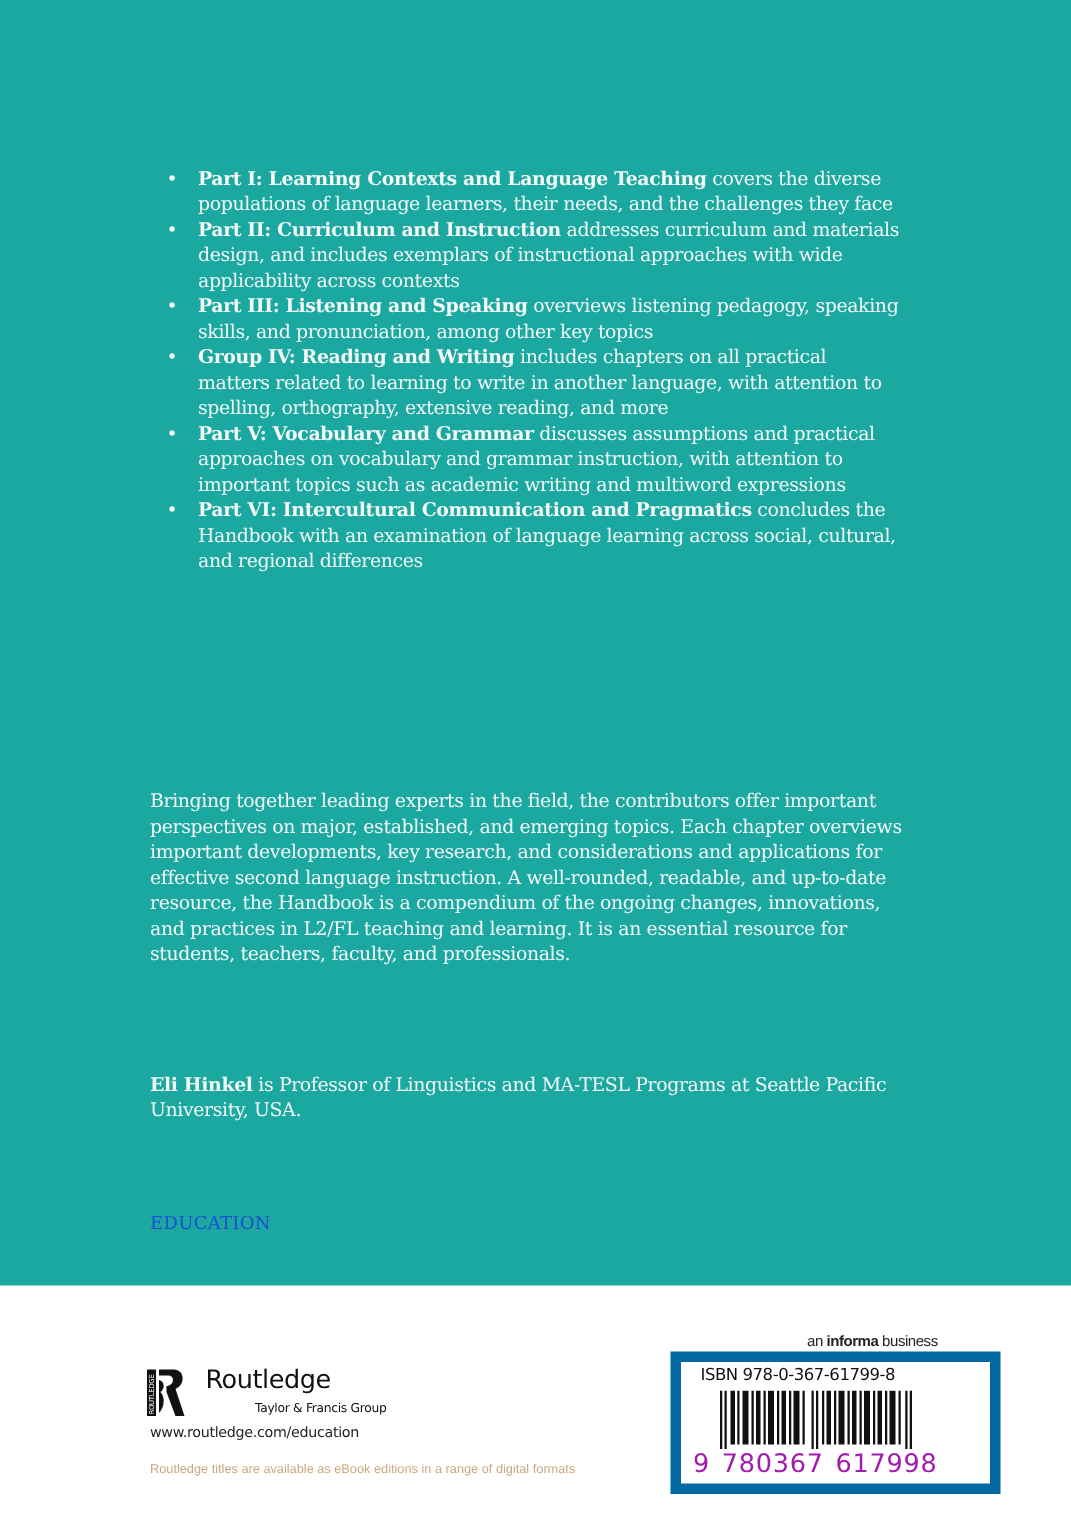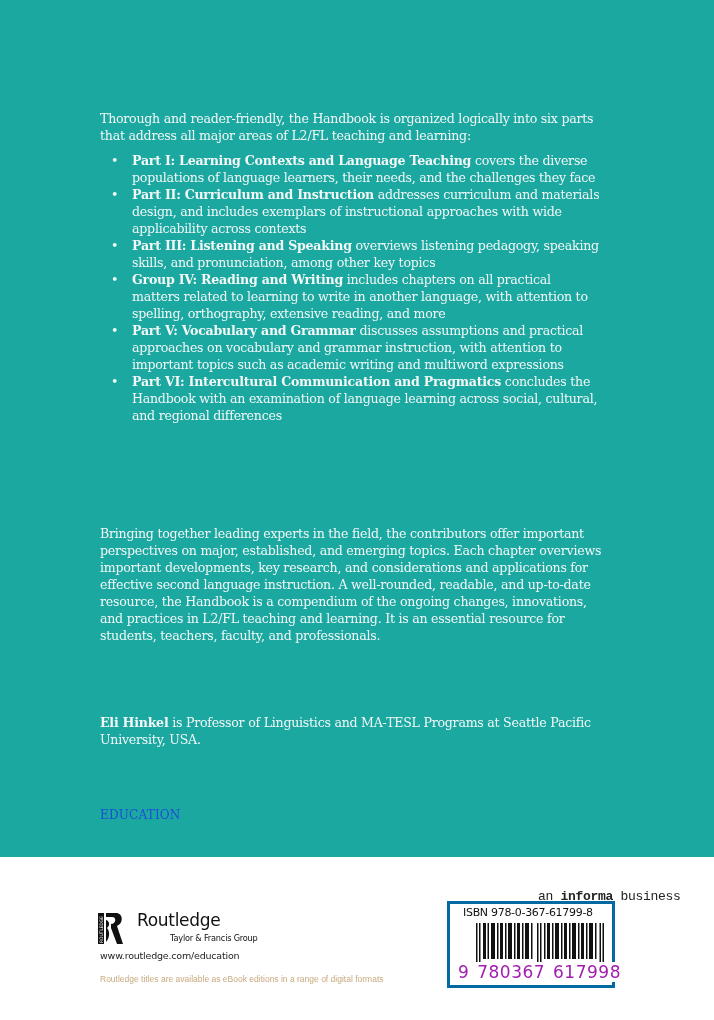--- a/index.html
+++ b/index.html
@@ -13,35 +13,34 @@
   .content b { font-weight:bold; }
   .p3 { position:absolute; left:100px; top:525px; width:510px; }
   .author { position:absolute; left:100px; top:675px; width:510px;margin-top:39px; }
   .subject { position:absolute; left:100px; top:808px; color:#1d4ed8; font-family:"DejaVu Serif", serif; font-size:12px; letter-spacing:0.2px; }
   .logo { position:absolute; left:98px; top:910px; width:300px; height:40px; }
   .logo-mark { position:absolute; left:0; top:2px; width:26px; height:33px; }
   .logo-word { position:absolute; left:39px; top:0px; font-family:"DejaVu Sans", sans-serif; font-size:17px; color:#111; letter-spacing:-0.3px; }
   .logo-sub { position:absolute; left:40px; top:23px; font-family:"DejaVu Sans", sans-serif; font-size:8.2px; color:#111; letter-spacing:-0.2px;margin-left:32px; }
   .url { position:absolute; left:100px; top:950px; font-family:"DejaVu Sans", sans-serif; font-size:9.5px; color:#222; letter-spacing:-0.2px; }
   .ebook { position:absolute; left:100px; top:974px; font-family:"Liberation Sans", sans-serif; font-size:8.5px; color:#c9a97e; }
-  .informa { position:absolute; left:538px; top:889px; font-family:Liberation Mono, monospace; font-size:13px; color:#222; letter-spacing:-0.3px; }
+  .informa { position:absolute; left:538px; top:889px; font-family:Liberation Sans, sans-serif; font-size:10px; color:#222; letter-spacing:-0.3px; }
   .informa b { font-weight:bold; }
-  .barcode-box { position:absolute; left:447px; top:901px; width:162px; height:81px; border:3px solid #0369a1; background:#fff; }
+  .barcode-box { position:absolute; left:447px; top:901px; width:162px; height:81px; border:7px solid #0369a1; background:#fff;padding-left:44px; }
   .isbn { position:absolute; left:13px; top:2px; font-family:"DejaVu Sans", sans-serif; font-size:11px; color:#111; letter-spacing:-0.3px; }
   .bars { position:absolute; left:26px; top:19px; width:128px; height:44px; }
   .ean { position:absolute; left:7px; top:58px; font-family:"DejaVu Sans", sans-serif; font-size:17px; color:#a21caf; letter-spacing:0.5px; background:transparent; }
   .ean span { background:#fff; padding:0 1px; }
 </style>
 </head>
 <body>
 
 <div class="teal"></div>
 
 <div class="content">
-  <p>Thorough and reader-friendly, the Handbook is organized logically into six parts that address all major areas of L2/FL teaching and learning:</p>
   <ul>
     <li><span class="bullet">•</span><b>Part I: Learning Contexts and Language Teaching</b><span> covers the diverse populations of language learners, their needs, and the challenges they face</span></li>
     <li><span class="bullet">•</span><b>Part II: Curriculum and Instruction</b><span> addresses curriculum and materials design, and includes exemplars of instructional approaches with wide applicability across contexts</span></li>
     <li><span class="bullet">•</span><b>Part III: Listening and Speaking</b><span> overviews listening pedagogy, speaking skills, and pronunciation, among other key topics</span></li>
     <li><span class="bullet">•</span><b>Group IV: Reading and Writing</b><span> includes chapters on all practical matters related to learning to write in another language, with attention to spelling, orthography, extensive reading, and more</span></li>
     <li><span class="bullet">•</span><b>Part V: Vocabulary and Grammar</b><span> discusses assumptions and practical approaches on vocabulary and grammar instruction, with attention to important topics such as academic writing and multiword expressions</span></li>
     <li><span class="bullet">•</span><b>Part VI: Intercultural Communication and Pragmatics</b><span> concludes the Handbook with an examination of language learning across social, cultural, and regional differences</span></li>
   </ul>
 </div>
 

